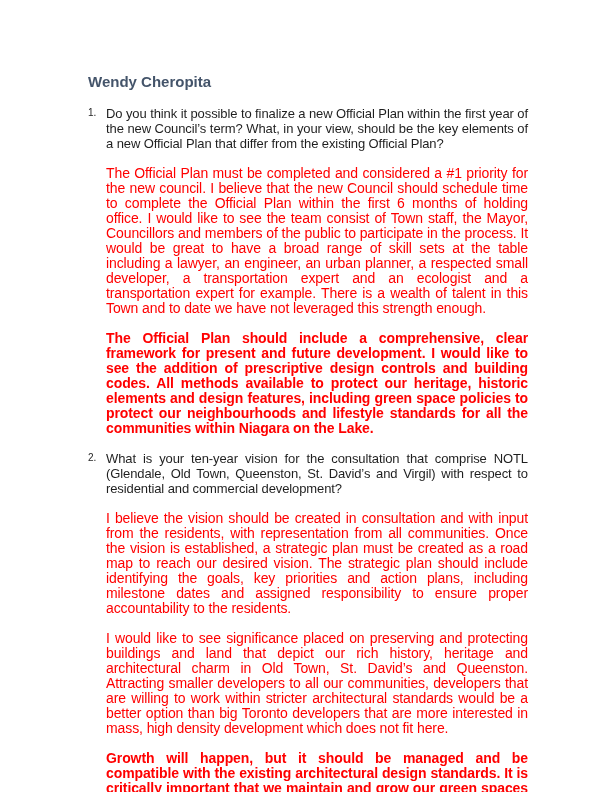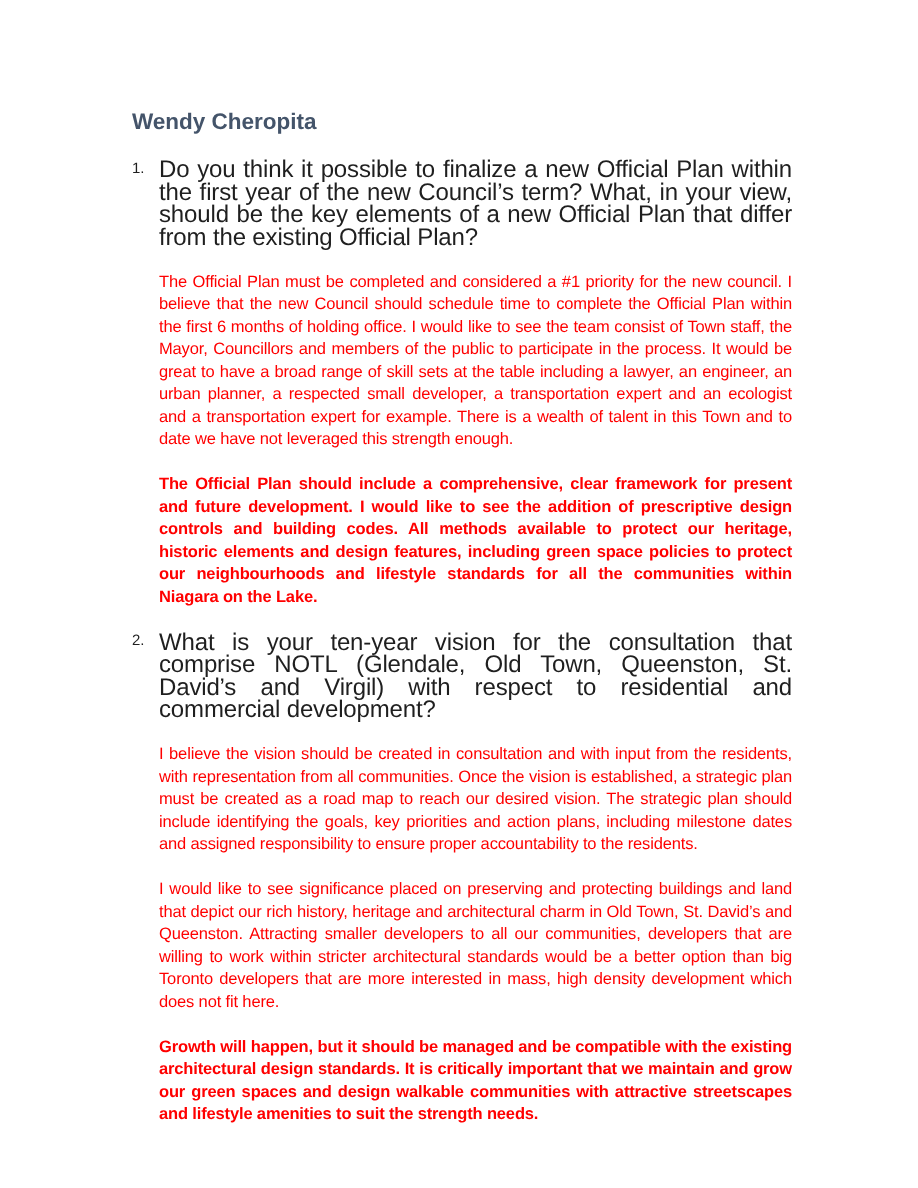--- a/index.html
+++ b/index.html
@@ -33,31 +33,31 @@
     margin-bottom: 15px;
   }
   .q-number {
     flex: 0 0 18px;
     font-size: 10px;
     color: #1f1f1f;
     padding-top: 1px;
   }
   .q-text {
     flex: 1;
-    font-size: 16px;
+    font-size: 13px;
     line-height: 15px;
     letter-spacing: -0.1px;
     color: #1f1f1f;
     text-align: justify;
   }
   .answers {
     margin-left: 18px;
   }
   .answer-para {
-    font-size: 11px;
+    font-size: 14px;
     line-height: 15px;
     letter-spacing: -0.1px;
     color: #FF0000;
     text-align: justify;
     margin-bottom: 15px;
   }
   .answer-para:last-child { margin-bottom: 15px; font-weight: bold; }
 </style>
 </head>
 <body>

